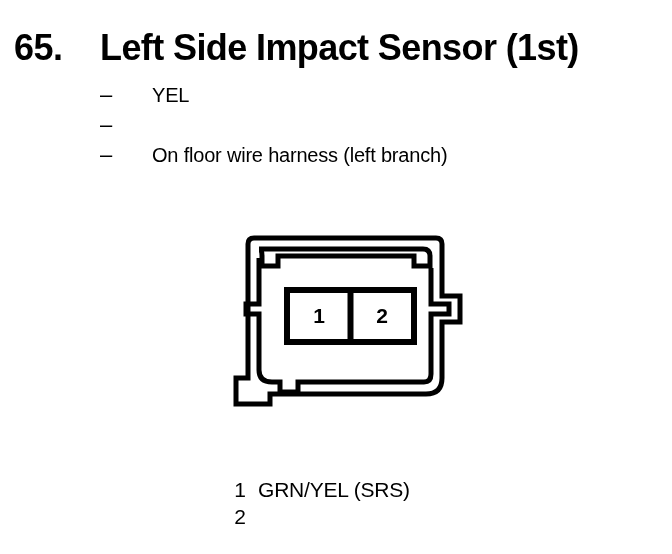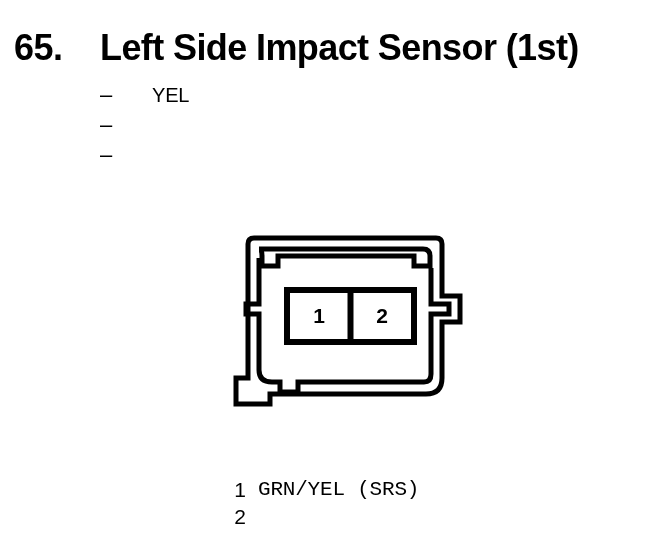--- a/index.html
+++ b/index.html
@@ -118,21 +118,20 @@
     font-size: 21px;
     line-height: 27px;
   }
   .legend-wire {
     position: absolute;
     left: 26px;
     top: 0;
     font-size: 21px;
     line-height: 27px;
     letter-spacing: -0.2px;
-    font-family: Liberation Mono, monospace;
   }
 </style>
 </head>
 <body>
 
 <div id="header">
   <div id="title-number">65.</div>
   <div id="title-text">Left Side Impact Sensor (1st)</div>
 </div>
 
@@ -142,20 +141,21 @@
     <span class="spec-dash">–</span>
     <span class="spec-label">YEL</span>
   </div>
 
   <div class="spec-row">
     <span class="spec-dash">–</span>
   </div>
 
   <div class="spec-row">
     <span class="spec-dash">–</span>
+    <span class="spec-label">On floor wire harness (left branch)</span>
   </div>
 
 </div>
 
 <div id="connector-figure">
   <svg id="connector-svg" width="260" height="190" viewBox="0 0 260 190" xmlns="http://www.w3.org/2000/svg">
 
     <path fill="none" stroke="#000000" stroke-width="5" stroke-linejoin="miter" stroke-linecap="butt" d="M 30 16
              Q 30 10 36 10
              L 218 10

